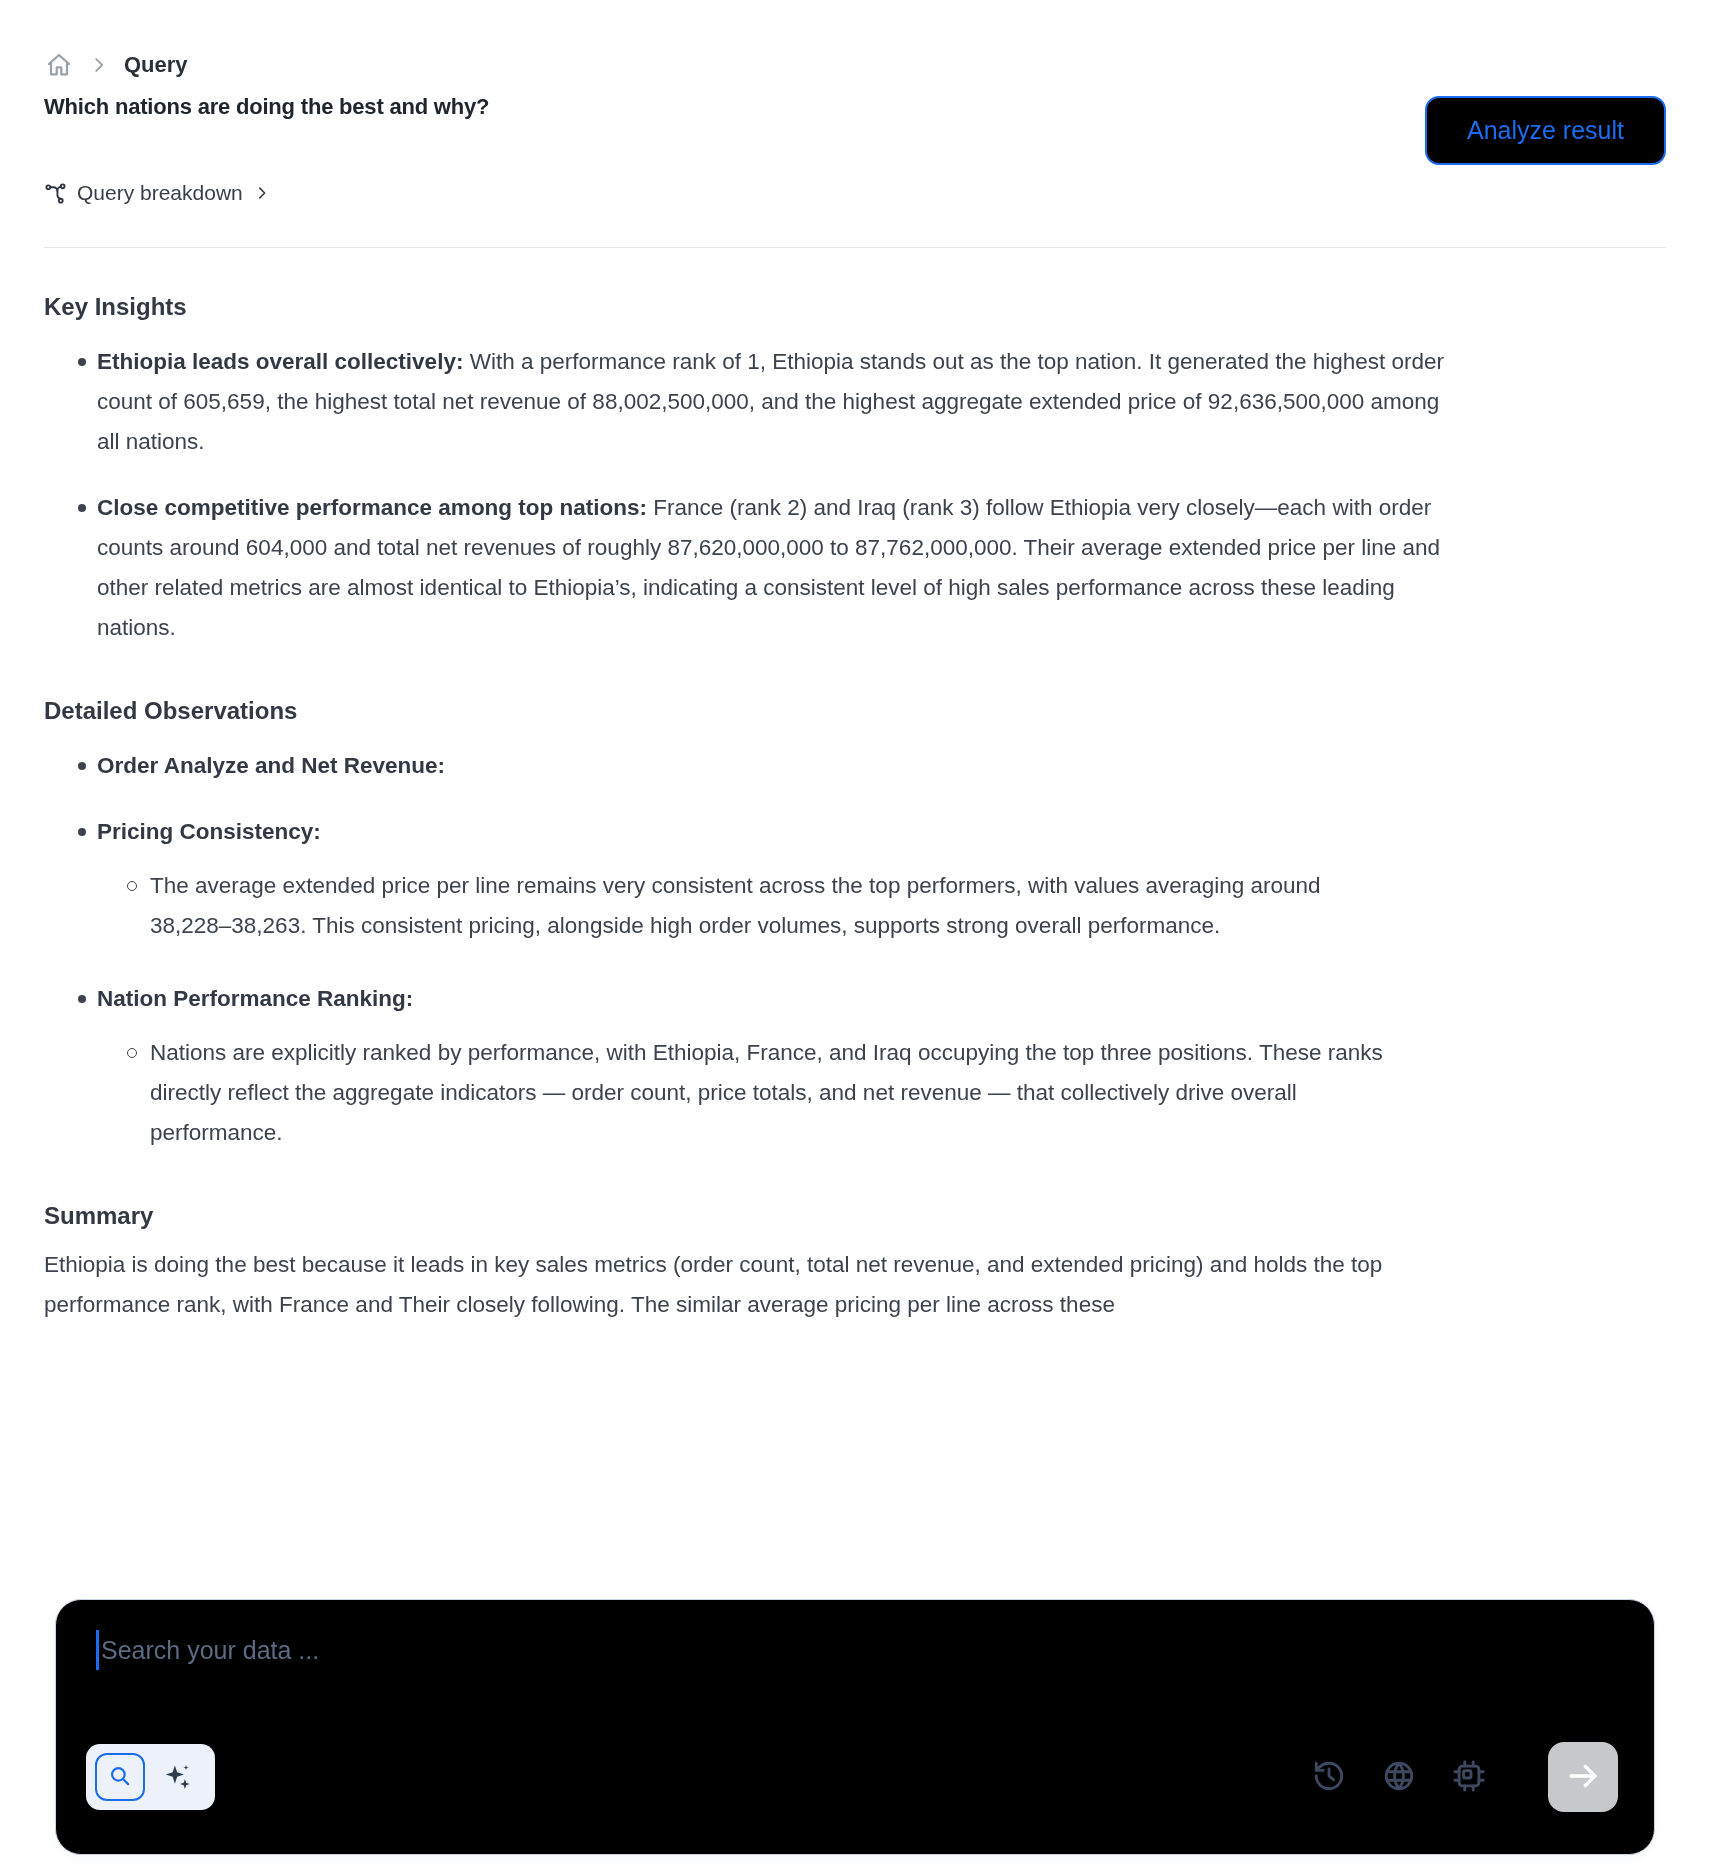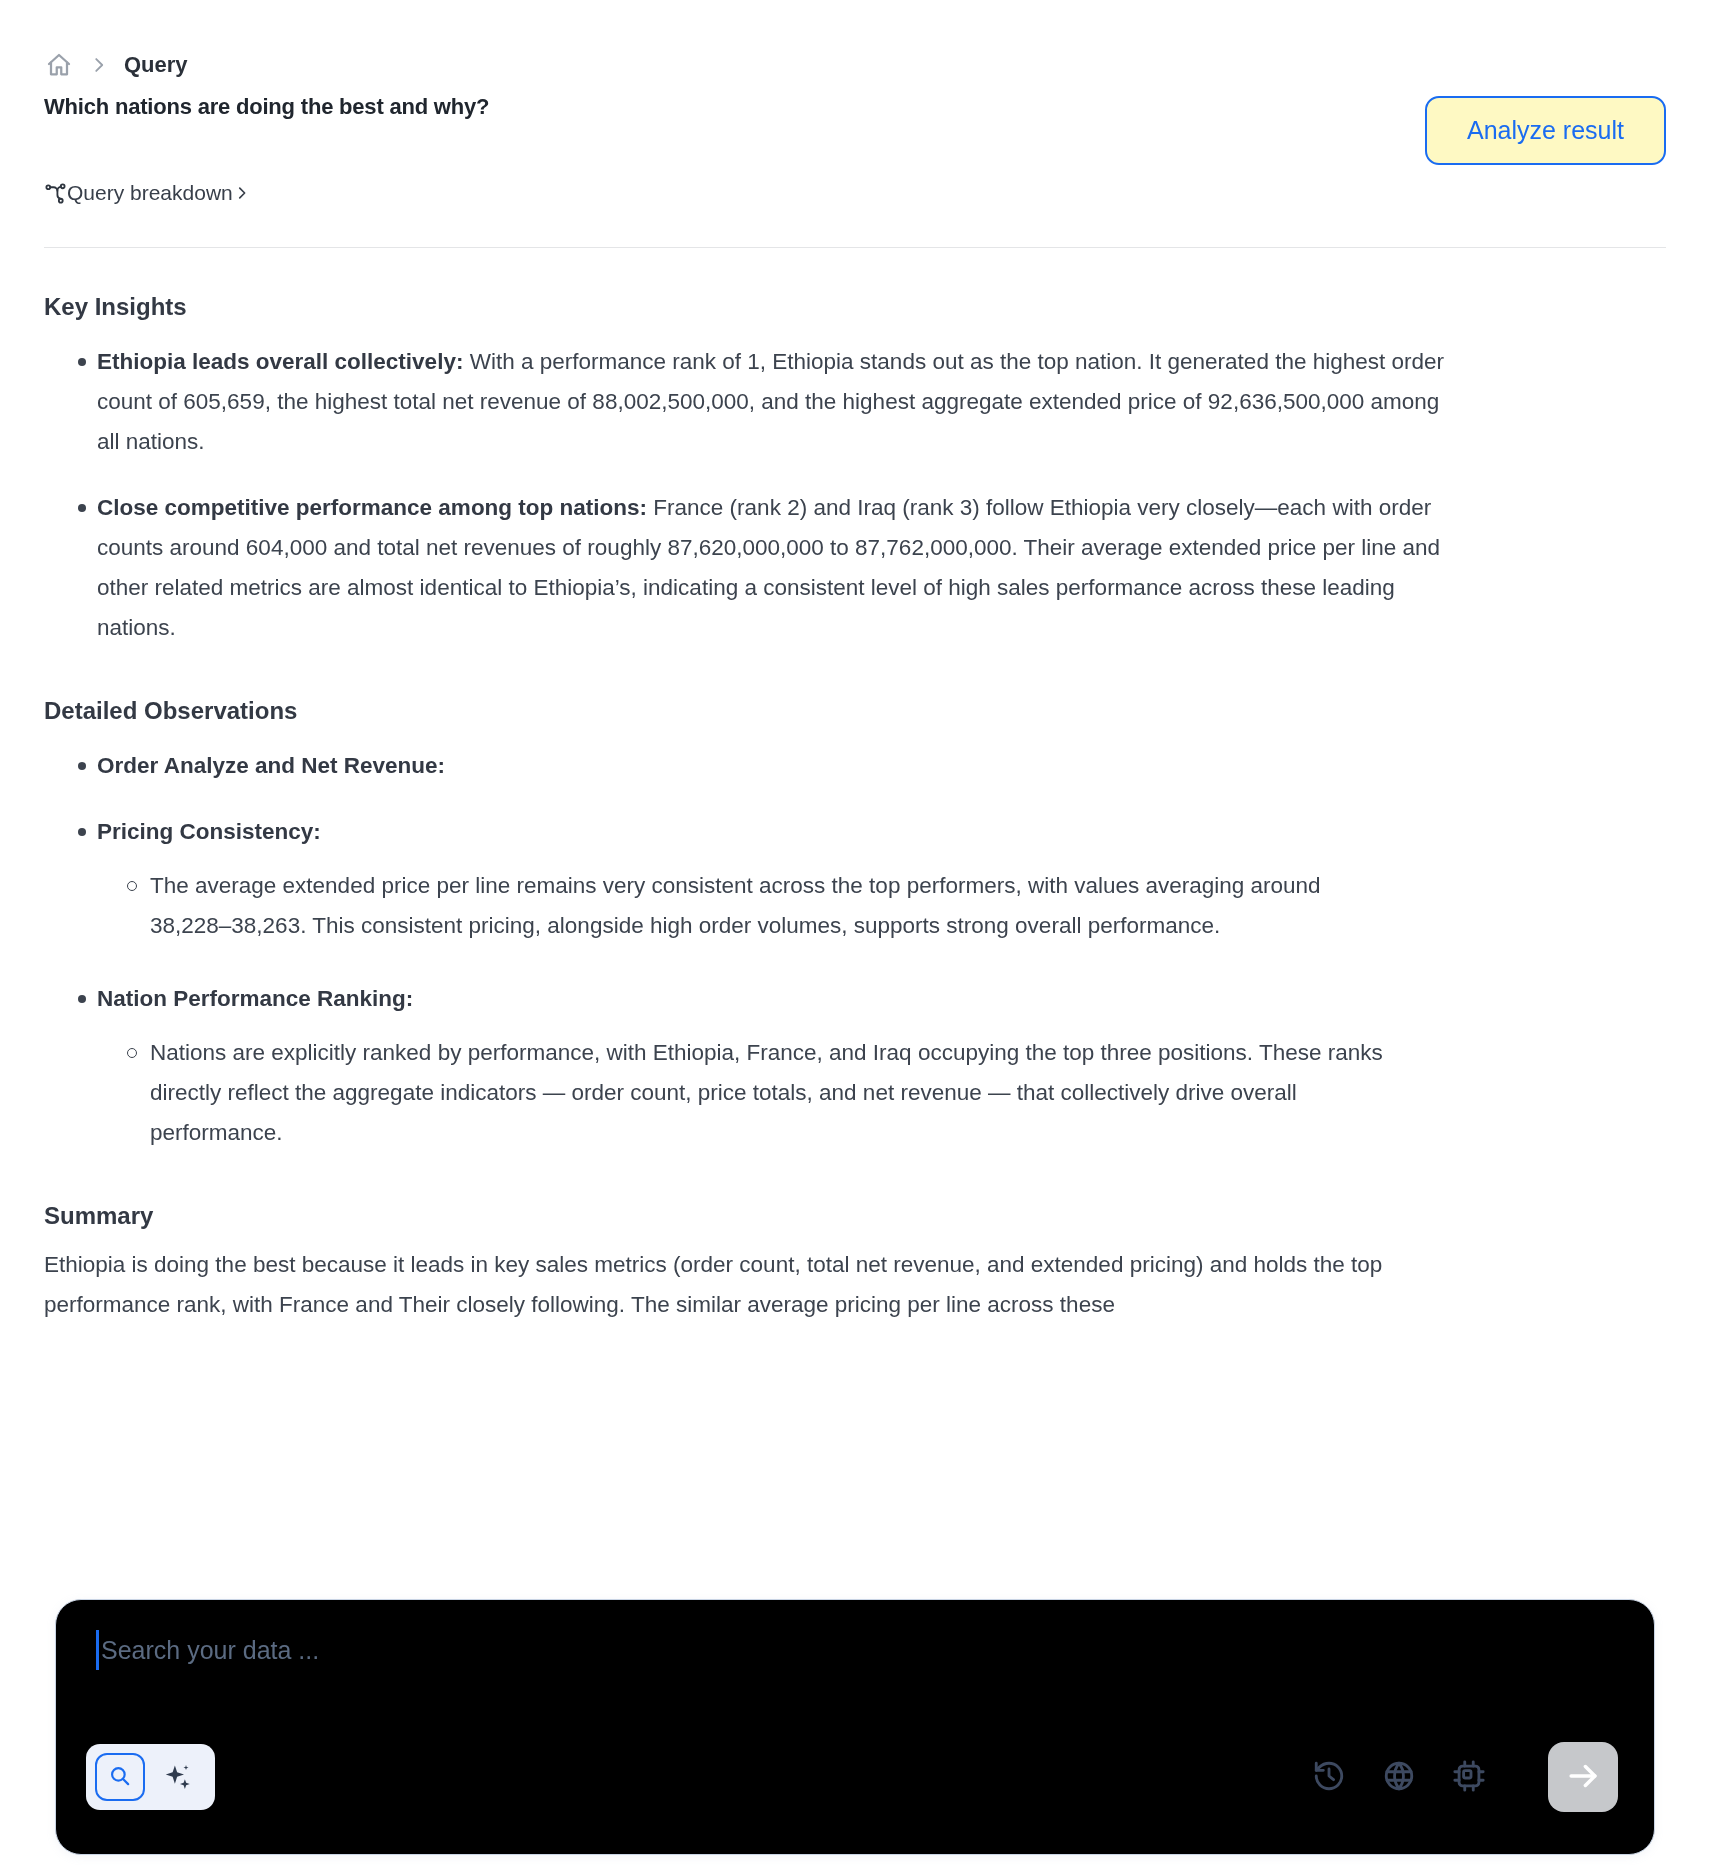--- a/index.html
+++ b/index.html
@@ -30,35 +30,36 @@
     align-items: flex-start;
     justify-content: space-between;
   }
   .page-title {
     font-size: 22px;
     font-weight: 600;
     color: #20262e;
     letter-spacing: -0.2px;
   }
   .analyze-btn {
-    background: #fef9c3;
+    background: #000000;
     border: 2px solid #1a6cf1;
     color: #1a6cf1;
     font-family: inherit;
     font-size: 25px;
     padding: 20px 40px;
     border-radius: 14px;
     cursor: pointer;
     line-height: 1;
     margin-top: 2px;
   }
   .breakdown-row {
     margin-top: 16px;
     display: inline-flex;
     align-items: center;
+    gap: 10px;
     cursor: pointer;
   }
   .breakdown-row .bk-icon { display: inline-flex; color: #2e353f; }
   .breakdown-label { font-size: 21px; color: #383f4a; }
   .breakdown-chevron { display: inline-flex; color: #383f4a; }
 
   .divider {
     margin-top: 38px;
     border-bottom: 1px solid #e4e5e7;
   }

